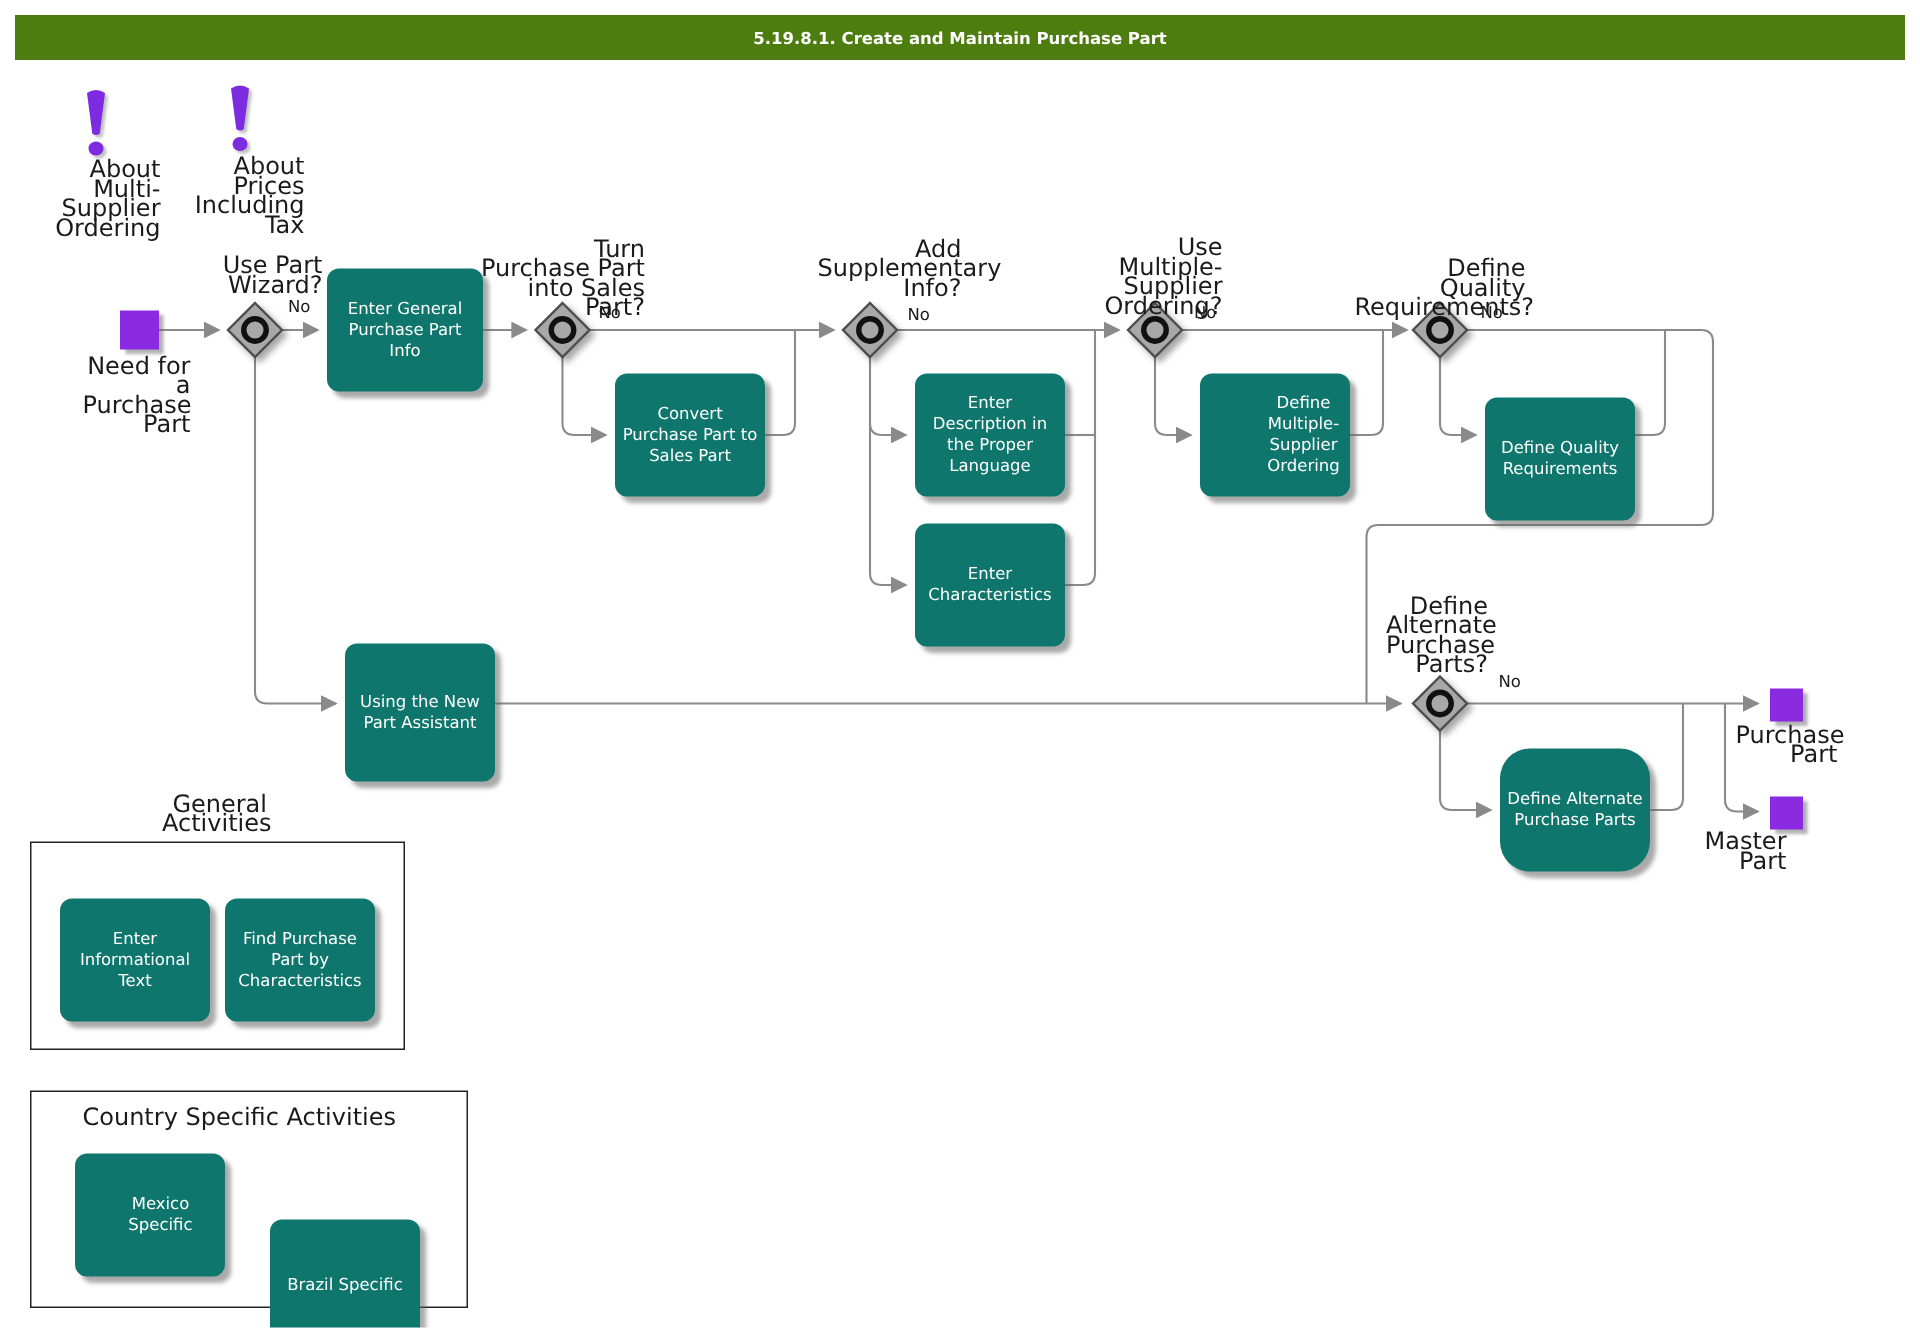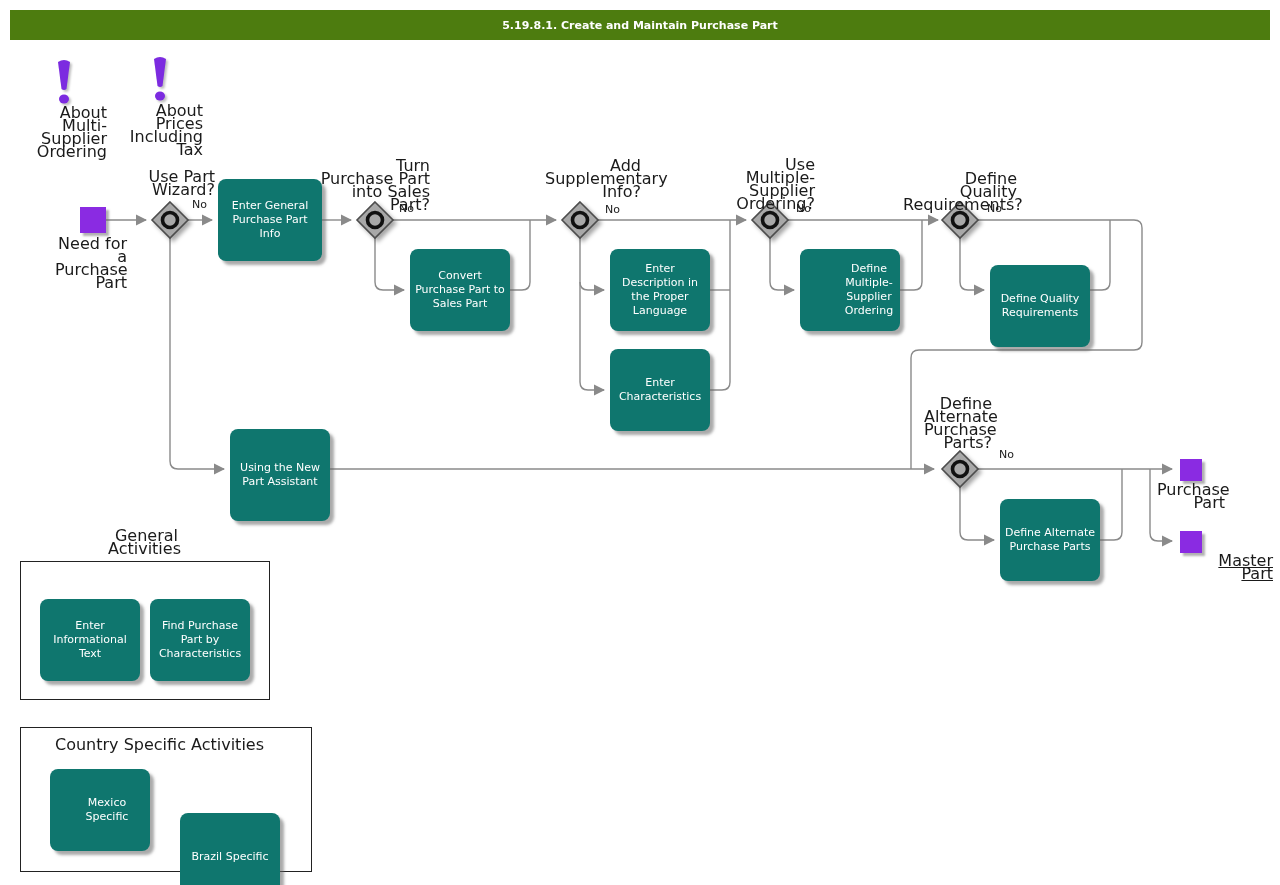--- a/index.html
+++ b/index.html
@@ -145,26 +145,26 @@
 <div class="abs lbl" style="left:924px;top:397px;width:68px;">Define Alternate Purchase Parts?</div>
 <div class="abs no-lbl" style="left:999px;top:449px;">No</div>
 
 <div class="abs proc" style="left:218px;top:179px;width:104px;height:82px;">Enter General Purchase Part Info</div>
 <div class="abs proc" style="left:410px;top:249px;width:100px;height:82px;">Convert Purchase Part to Sales Part</div>
 <div class="abs proc" style="left:610px;top:249px;width:100px;height:82px;">Enter Description in the Proper Language</div>
 <div class="abs proc" style="left:610px;top:349px;width:100px;height:82px;">Enter Characteristics</div>
 <div class="abs proc" style="left:800px;top:249px;width:100px;height:82px;padding-left:42px;">Define Multiple-Supplier Ordering</div>
 <div class="abs proc" style="left:990px;top:249px;width:100px;height:82px;margin-top:16px;">Define Quality Requirements</div>
 <div class="abs proc" style="left:230px;top:429px;width:100px;height:92px;">Using the New Part Assistant</div>
-<div class="abs proc" style="left:1000px;top:499px;width:100px;height:82px;">Define Alternate Purchase Parts</div>
+<div class="abs proc" style="left:1000px;top:499px;width:100px;height:82px;border-radius:20px;">Define Alternate Purchase Parts</div>
 
 <div class="abs sq" style="left:1180px;top:459px;width:22px;height:22px;"></div>
 <div class="abs lbl" style="left:1157px;top:483px;width:68px;">Purchase Part</div>
 <div class="abs sq" style="left:1180px;top:531px;width:22px;height:22px;"></div>
-<div class="abs lbl" style="left:1191px;top:554px;width:82px;text-decoration:underline;">Master Part</div>
+<div class="abs lbl" style="left:1109px;top:554px;width:82px;">Master Part</div>
 
 <div class="abs lbl" style="left:108px;top:529px;width:70px;">General Activities</div>
 <div class="abs frame" style="left:20px;top:561px;width:250px;height:139px;"></div>
 <div class="abs proc" style="left:40px;top:599px;width:100px;height:82px;">Enter Informational Text</div>
 <div class="abs proc" style="left:150px;top:599px;width:100px;height:82px;">Find Purchase Part by Characteristics</div>
 
 <div class="abs frame" style="left:20px;top:727px;width:292px;height:145px;"></div>
 <div class="abs lbl" style="left:20px;top:738px;width:244px;">Country Specific Activities</div>
 <div class="abs proc" style="left:50px;top:769px;width:100px;height:82px;padding-left:18px;">Mexico Specific</div>
 <div class="abs proc" style="left:180px;top:769px;width:100px;height:88px;margin-top:44px;">Brazil Specific</div>

